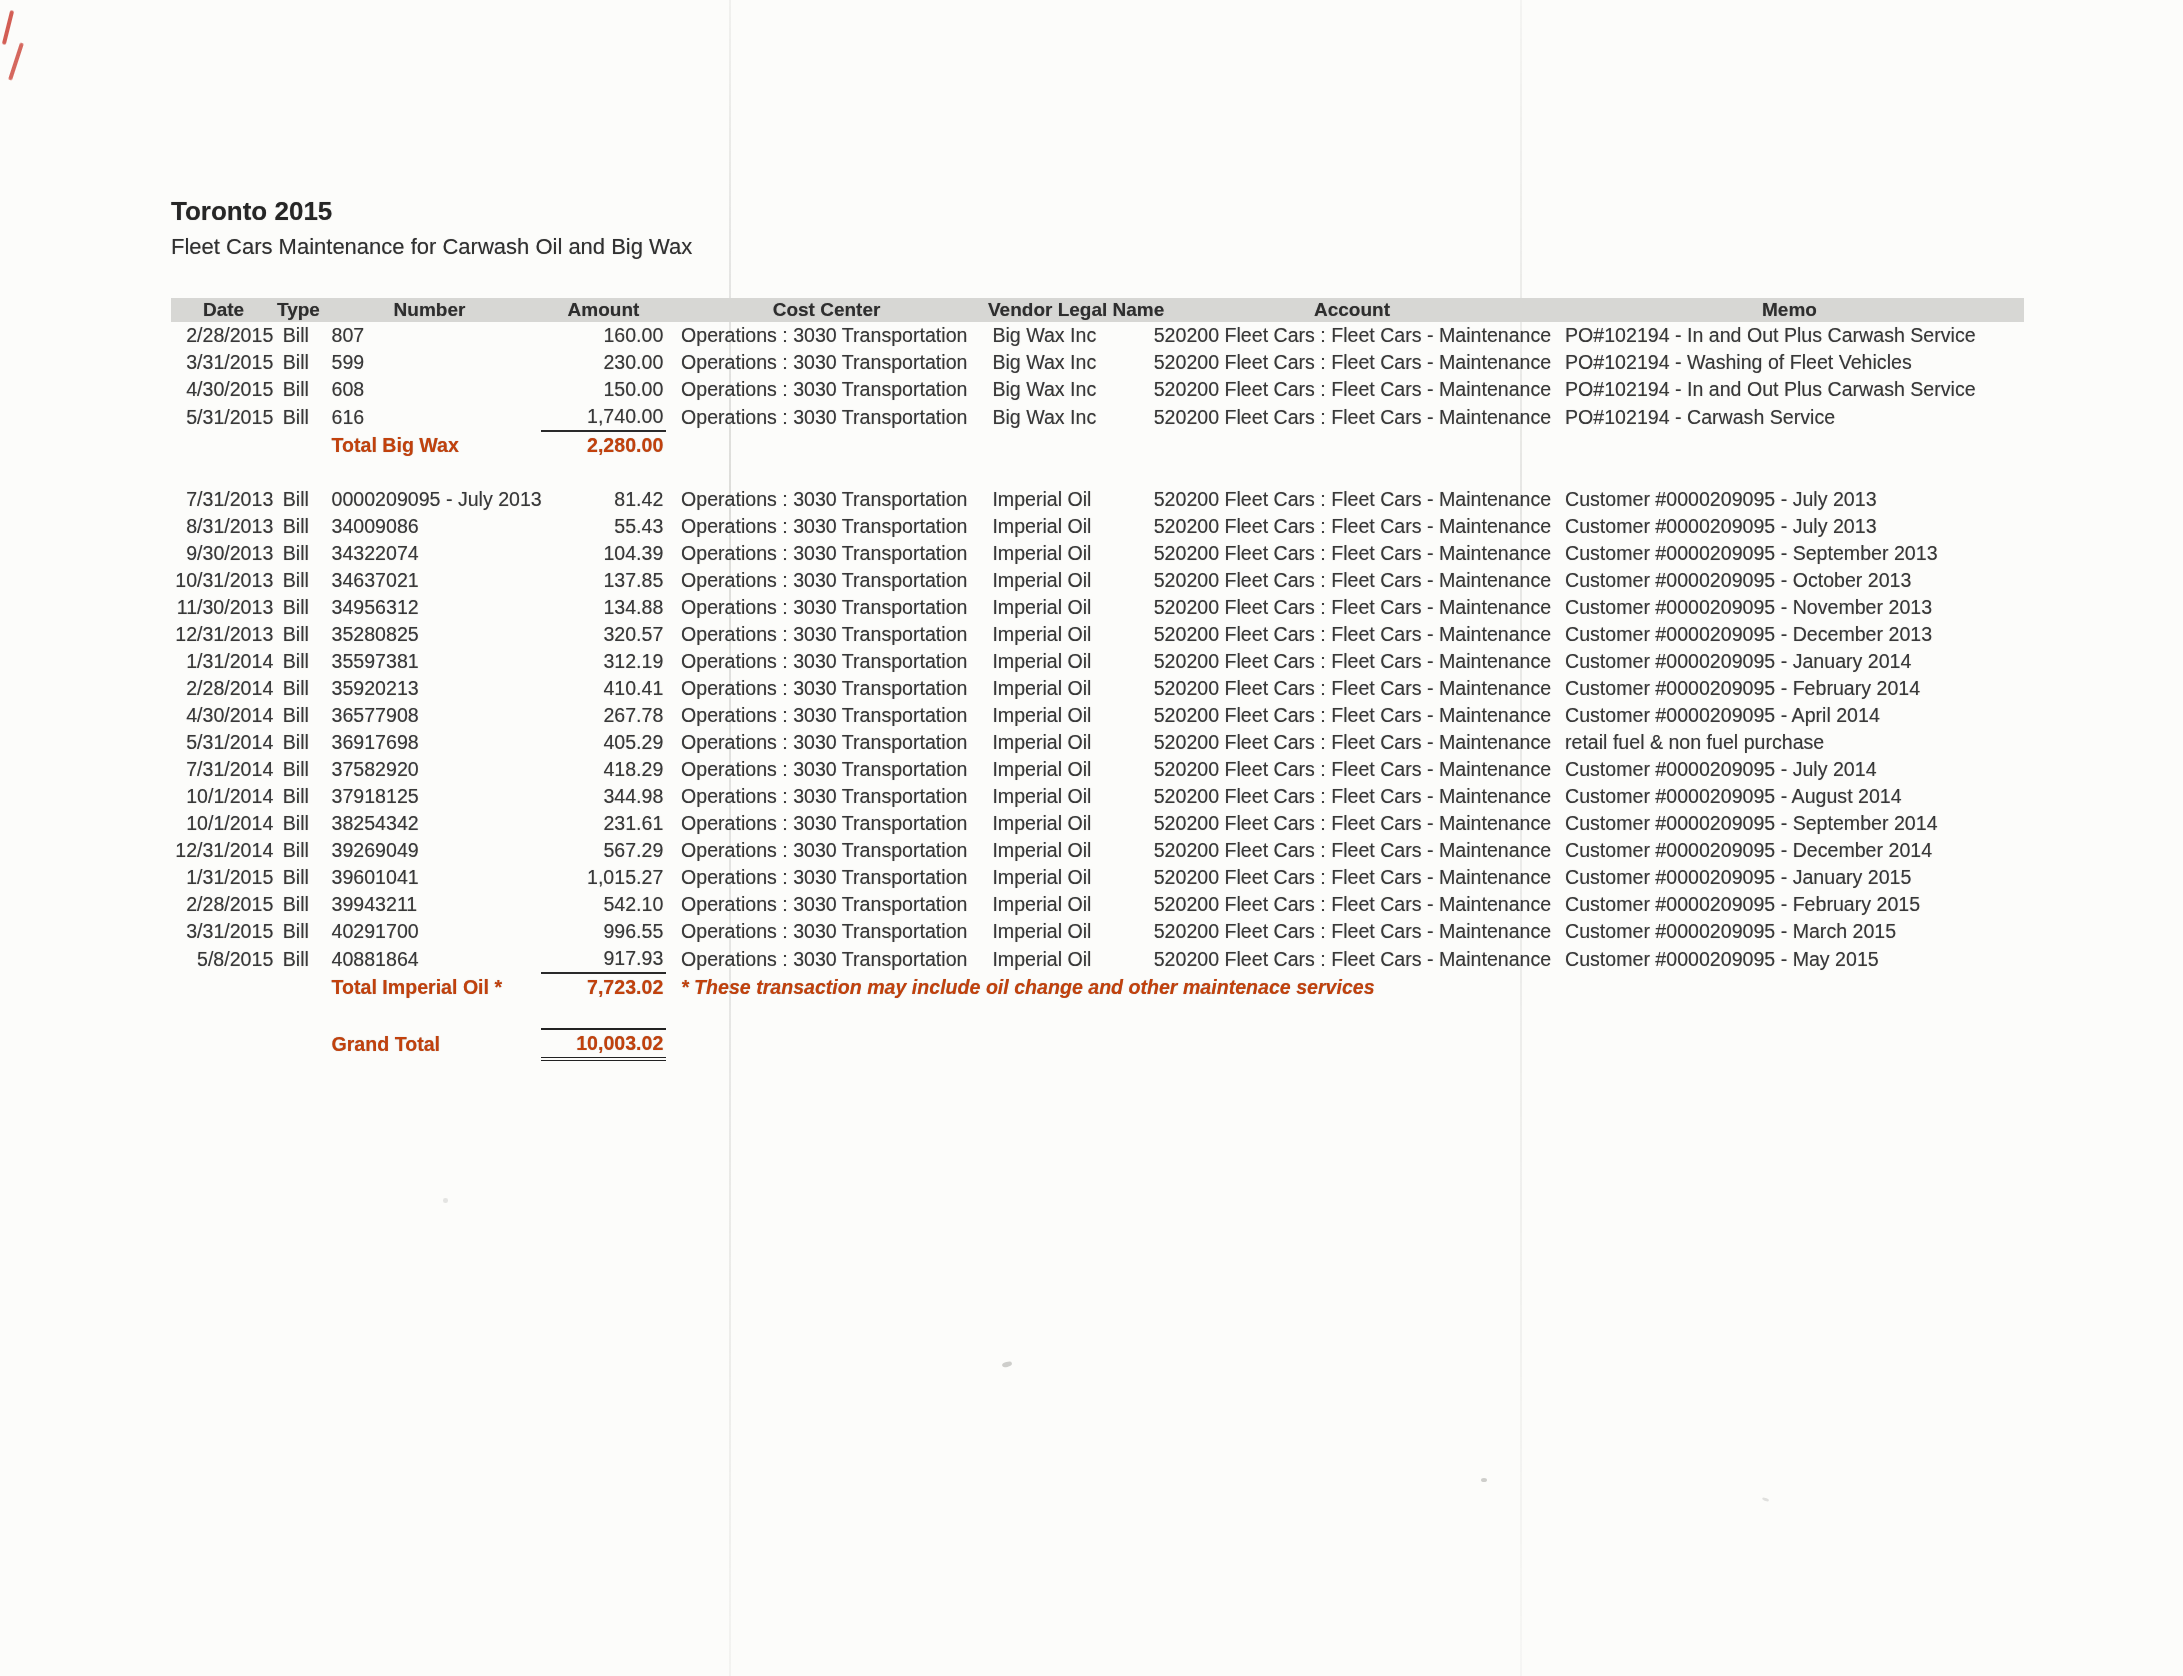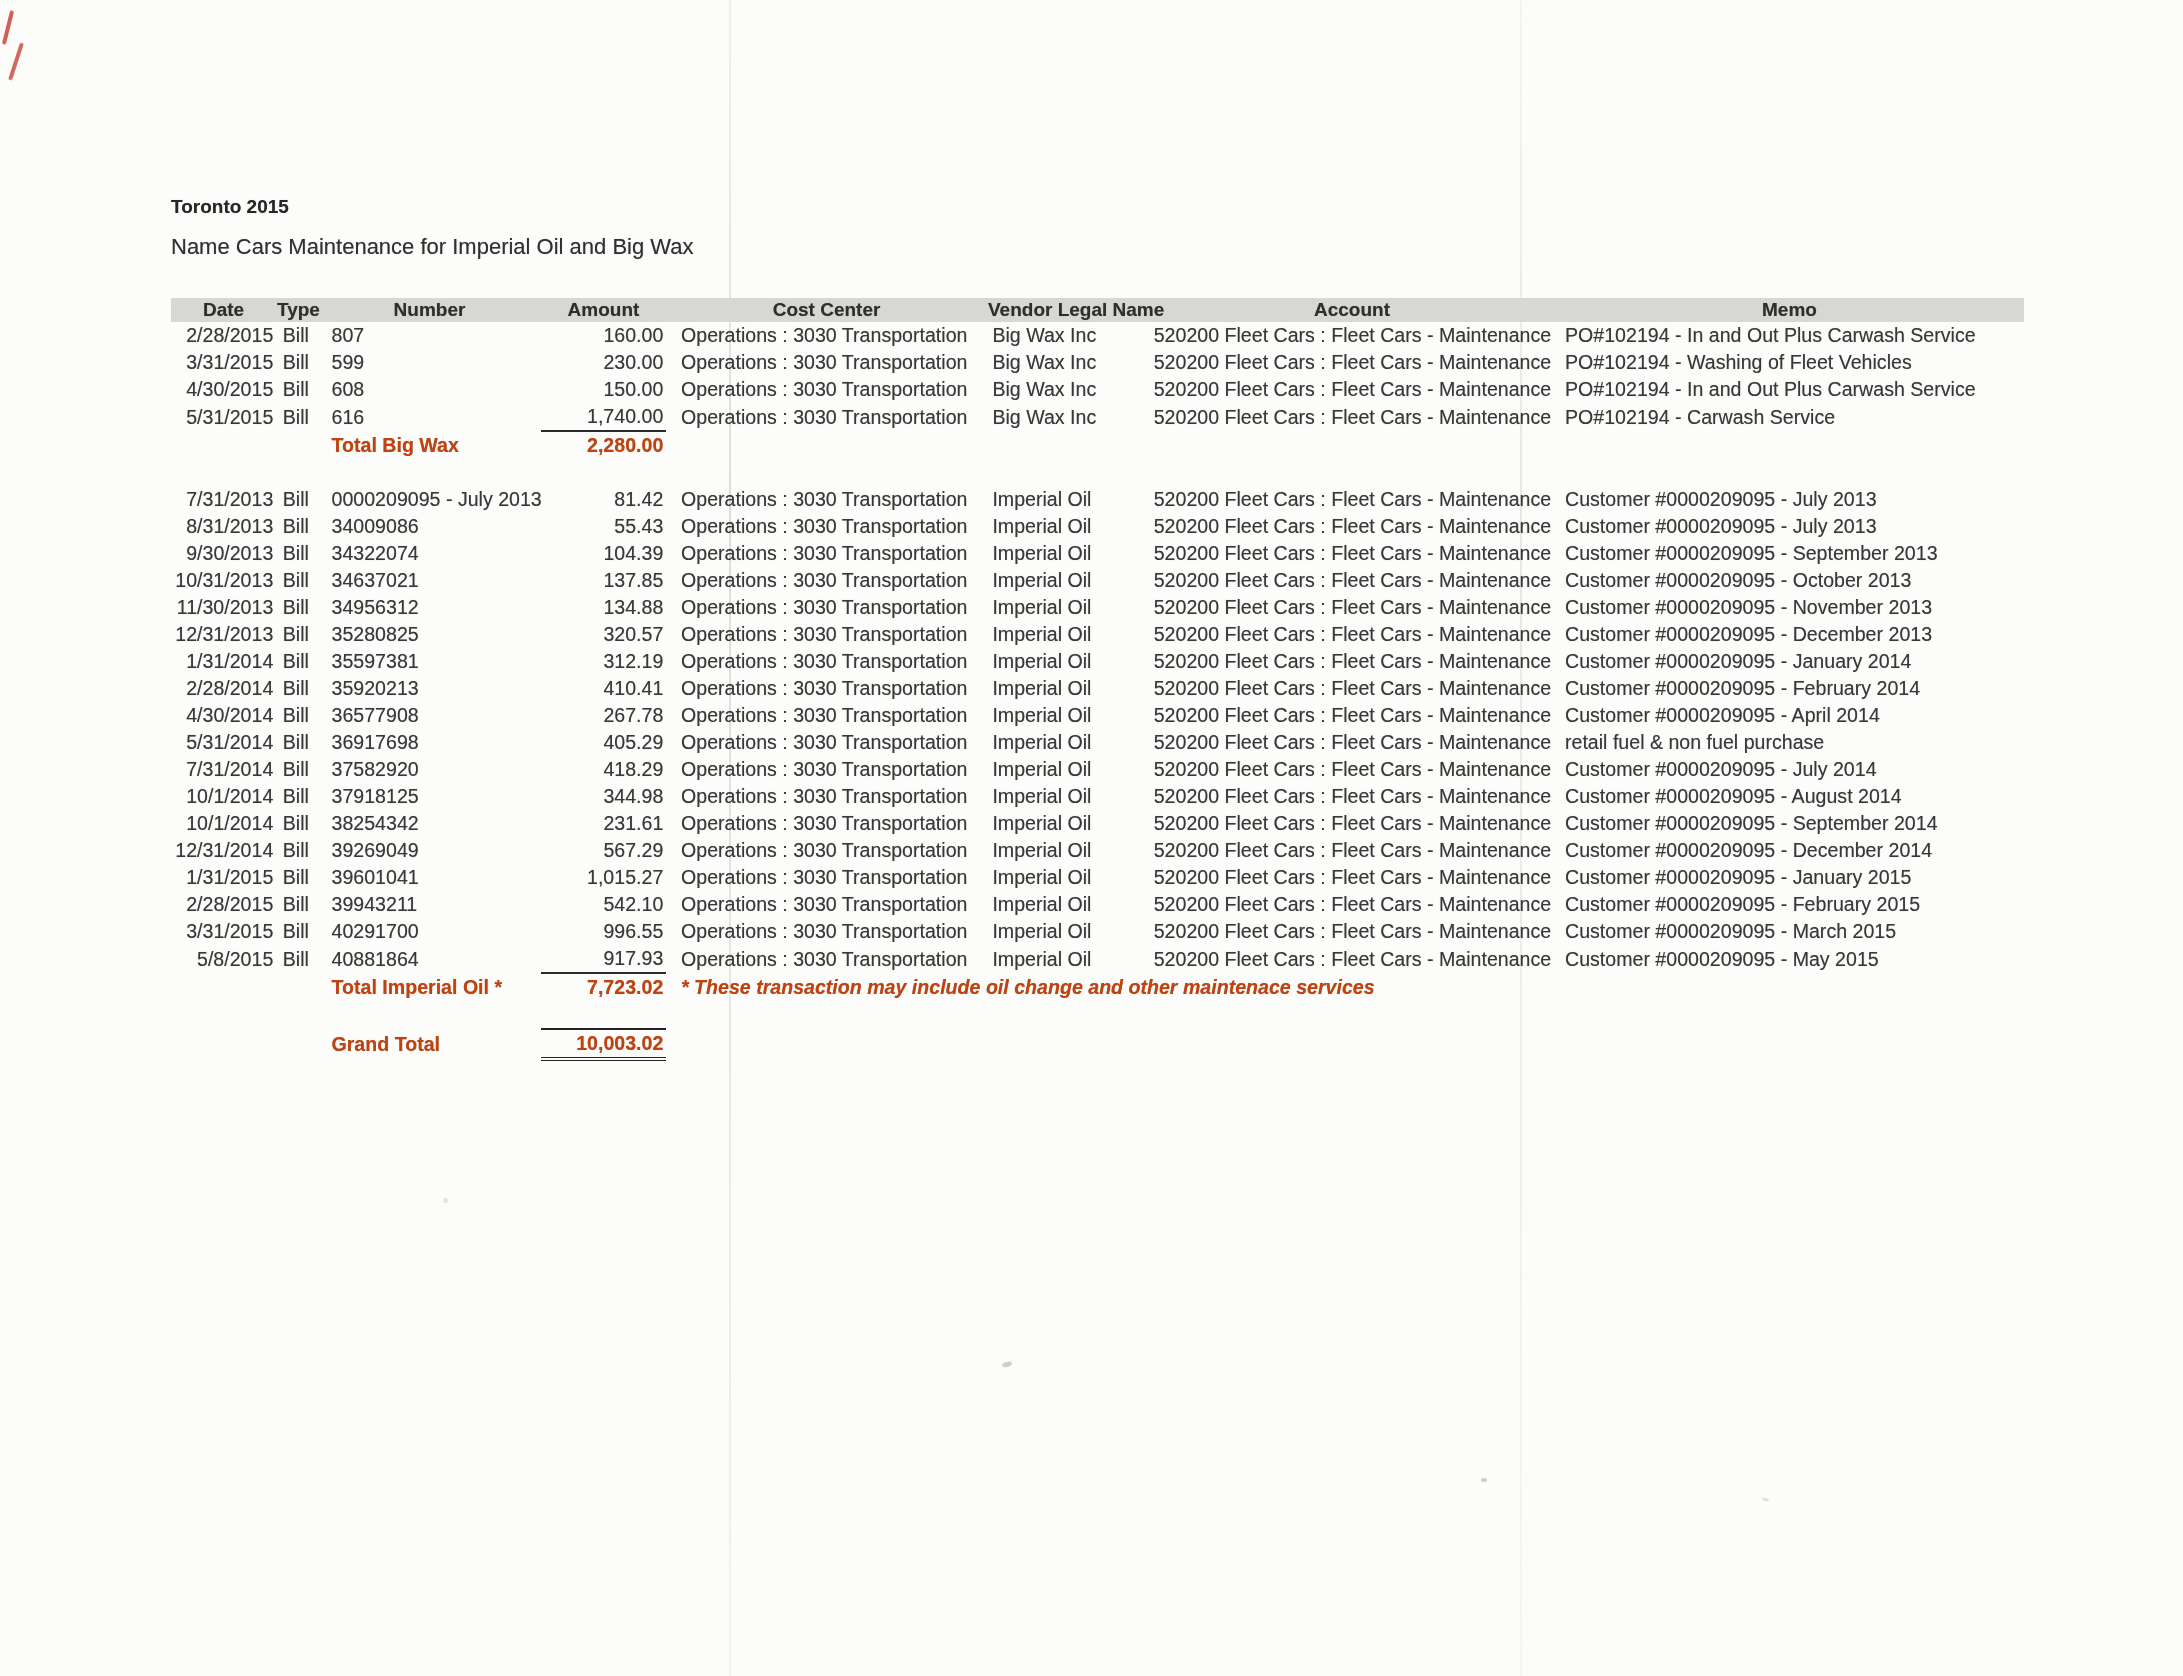--- a/index.html
+++ b/index.html
@@ -29,21 +29,21 @@
   .red-mark.m1{left:6px;top:9.5px;width:4px;height:35px;transform:rotate(14deg);opacity:.8;}
   .red-mark.m2{left:13.5px;top:42px;width:4px;height:39px;transform:rotate(18deg);opacity:.75;}
   .speck{position:absolute;background:rgba(120,120,115,0.35);border-radius:50%;}
   .speck.s1{left:1002px;top:1362px;width:9.5px;height:4.7px;transform:rotate(-15deg);}
   .speck.s2{left:1481px;top:1478px;width:6px;height:4px;}
   .speck.s3{left:443px;top:1198px;width:4.7px;height:4.7px;opacity:.5;}
   .speck.s4{left:1762px;top:1498px;width:6.8px;height:3.4px;transform:rotate(20deg);opacity:.6;}
 
   .doc-title{
     position:absolute;left:171px;top:196px;
-    font-size:19px;font-weight:bold;color:#262626;
+    font-size:26px;font-weight:bold;color:#262626;
     text-shadow:0 0 0.8px rgba(60,60,60,0.5);
   }
   .doc-subtitle{
     position:absolute;left:171px;top:234px;
     font-size:22px;color:#303030;
     text-shadow:0 0 0.8px rgba(60,60,60,0.5);
   }
 
   table.report{
     position:absolute;left:171px;top:298px;
@@ -105,21 +105,21 @@
   <div class="red-mark m1"></div>
   <div class="red-mark m2"></div>
   <div class="crease c1"></div>
   <div class="crease c2"></div>
   <div class="speck s1"></div>
   <div class="speck s2"></div>
   <div class="speck s3"></div>
   <div class="speck s4"></div>
 
   <div class="doc-title">Toronto 2015</div>
-  <div class="doc-subtitle">Name Cars Maintenance for Imperial Oil and Big Wax</div>
+  <div class="doc-subtitle">Fleet Cars Maintenance for Carwash Oil and Big Wax</div>
 
   <table class="report">
     <colgroup>
       <col class="c-date">
         <col class="c-type">
         <col class="c-number">
         <col class="c-amount">
       <col class="c-cost">
         <col class="c-vendor">
         <col class="c-account">

